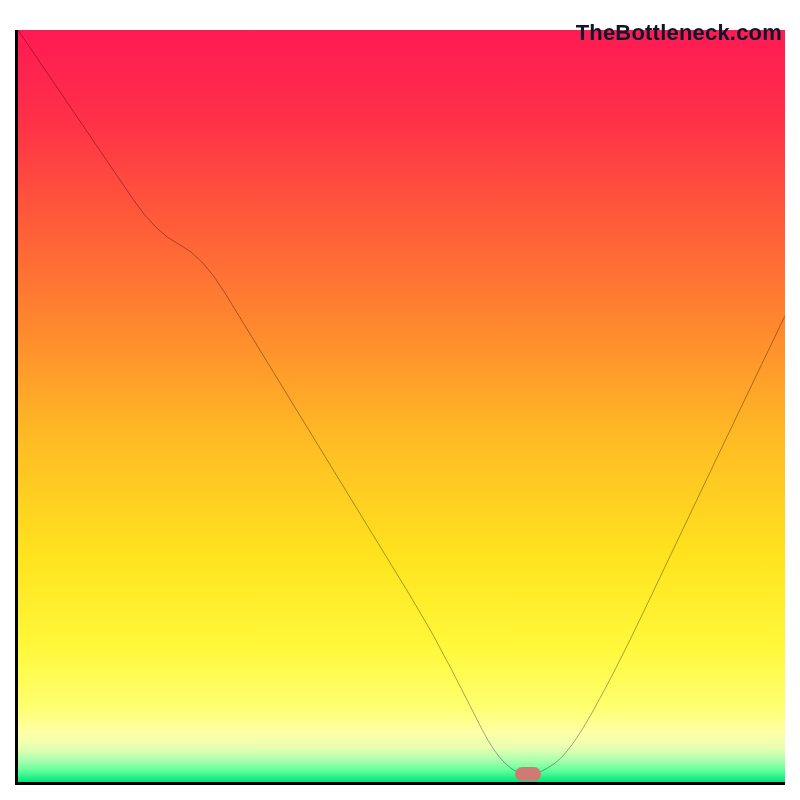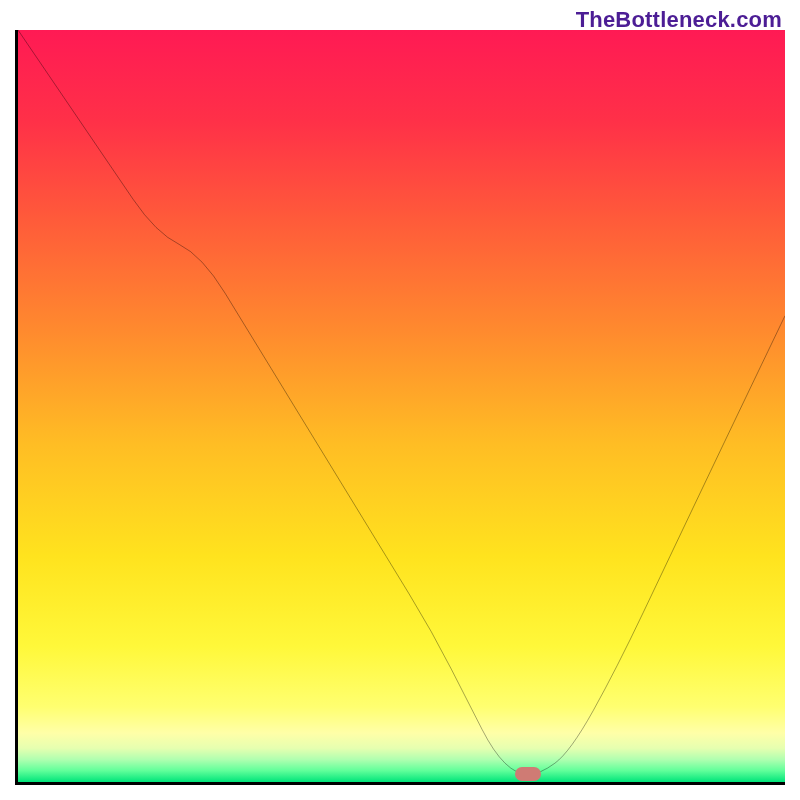--- a/index.html
+++ b/index.html
@@ -11,25 +11,25 @@
     font-family: Arial, Helvetica, sans-serif;
   }
   .chart-container {
     position: relative;
     width: 800px;
     height: 800px;
     box-sizing: border-box;
   }
   .watermark {
     position: absolute;
-    top: 7px;
+    top: 20px;
     right: 18px;
     font-size: 22px;
     font-weight: bold;
-    color: #4c1d95;
+    color: #0f172a;
     letter-spacing: 0.2px;
     z-index: 5;
   }
   .plot-frame {
     position: absolute;
     left: 15px;
     top: 30px;
     width: 770px;
     height: 755px;
     border-left: 3px solid #000;

